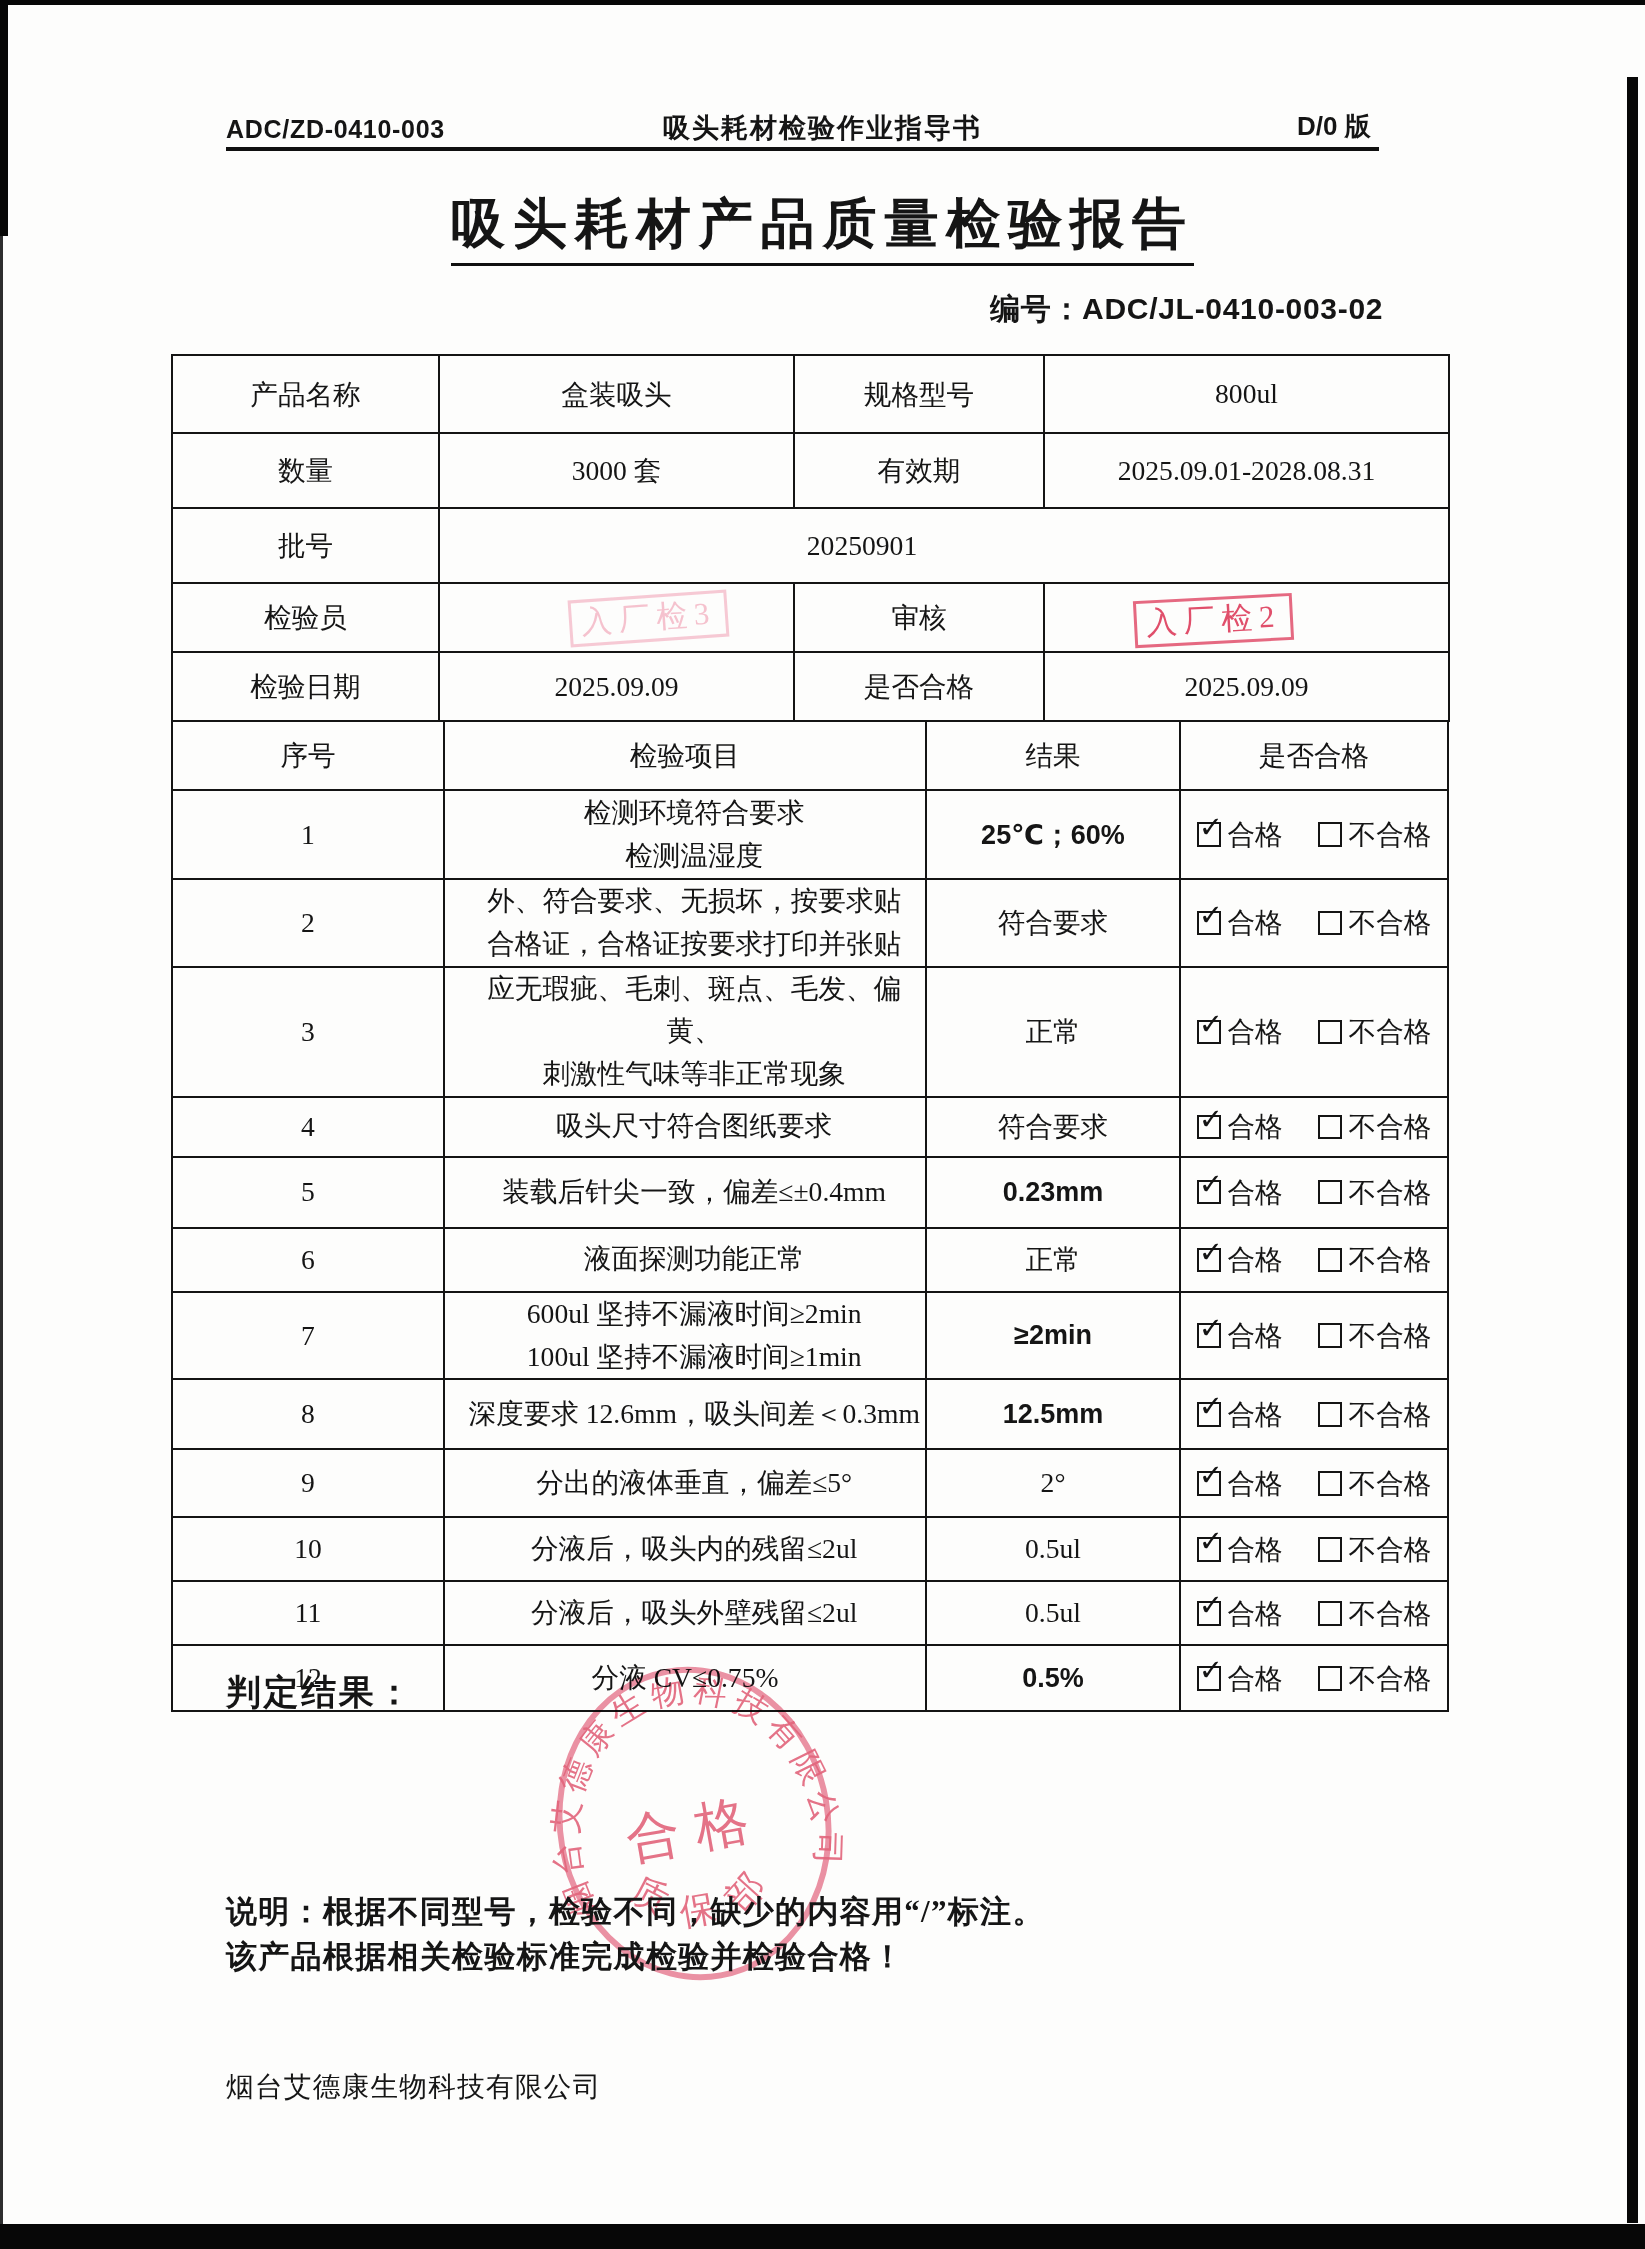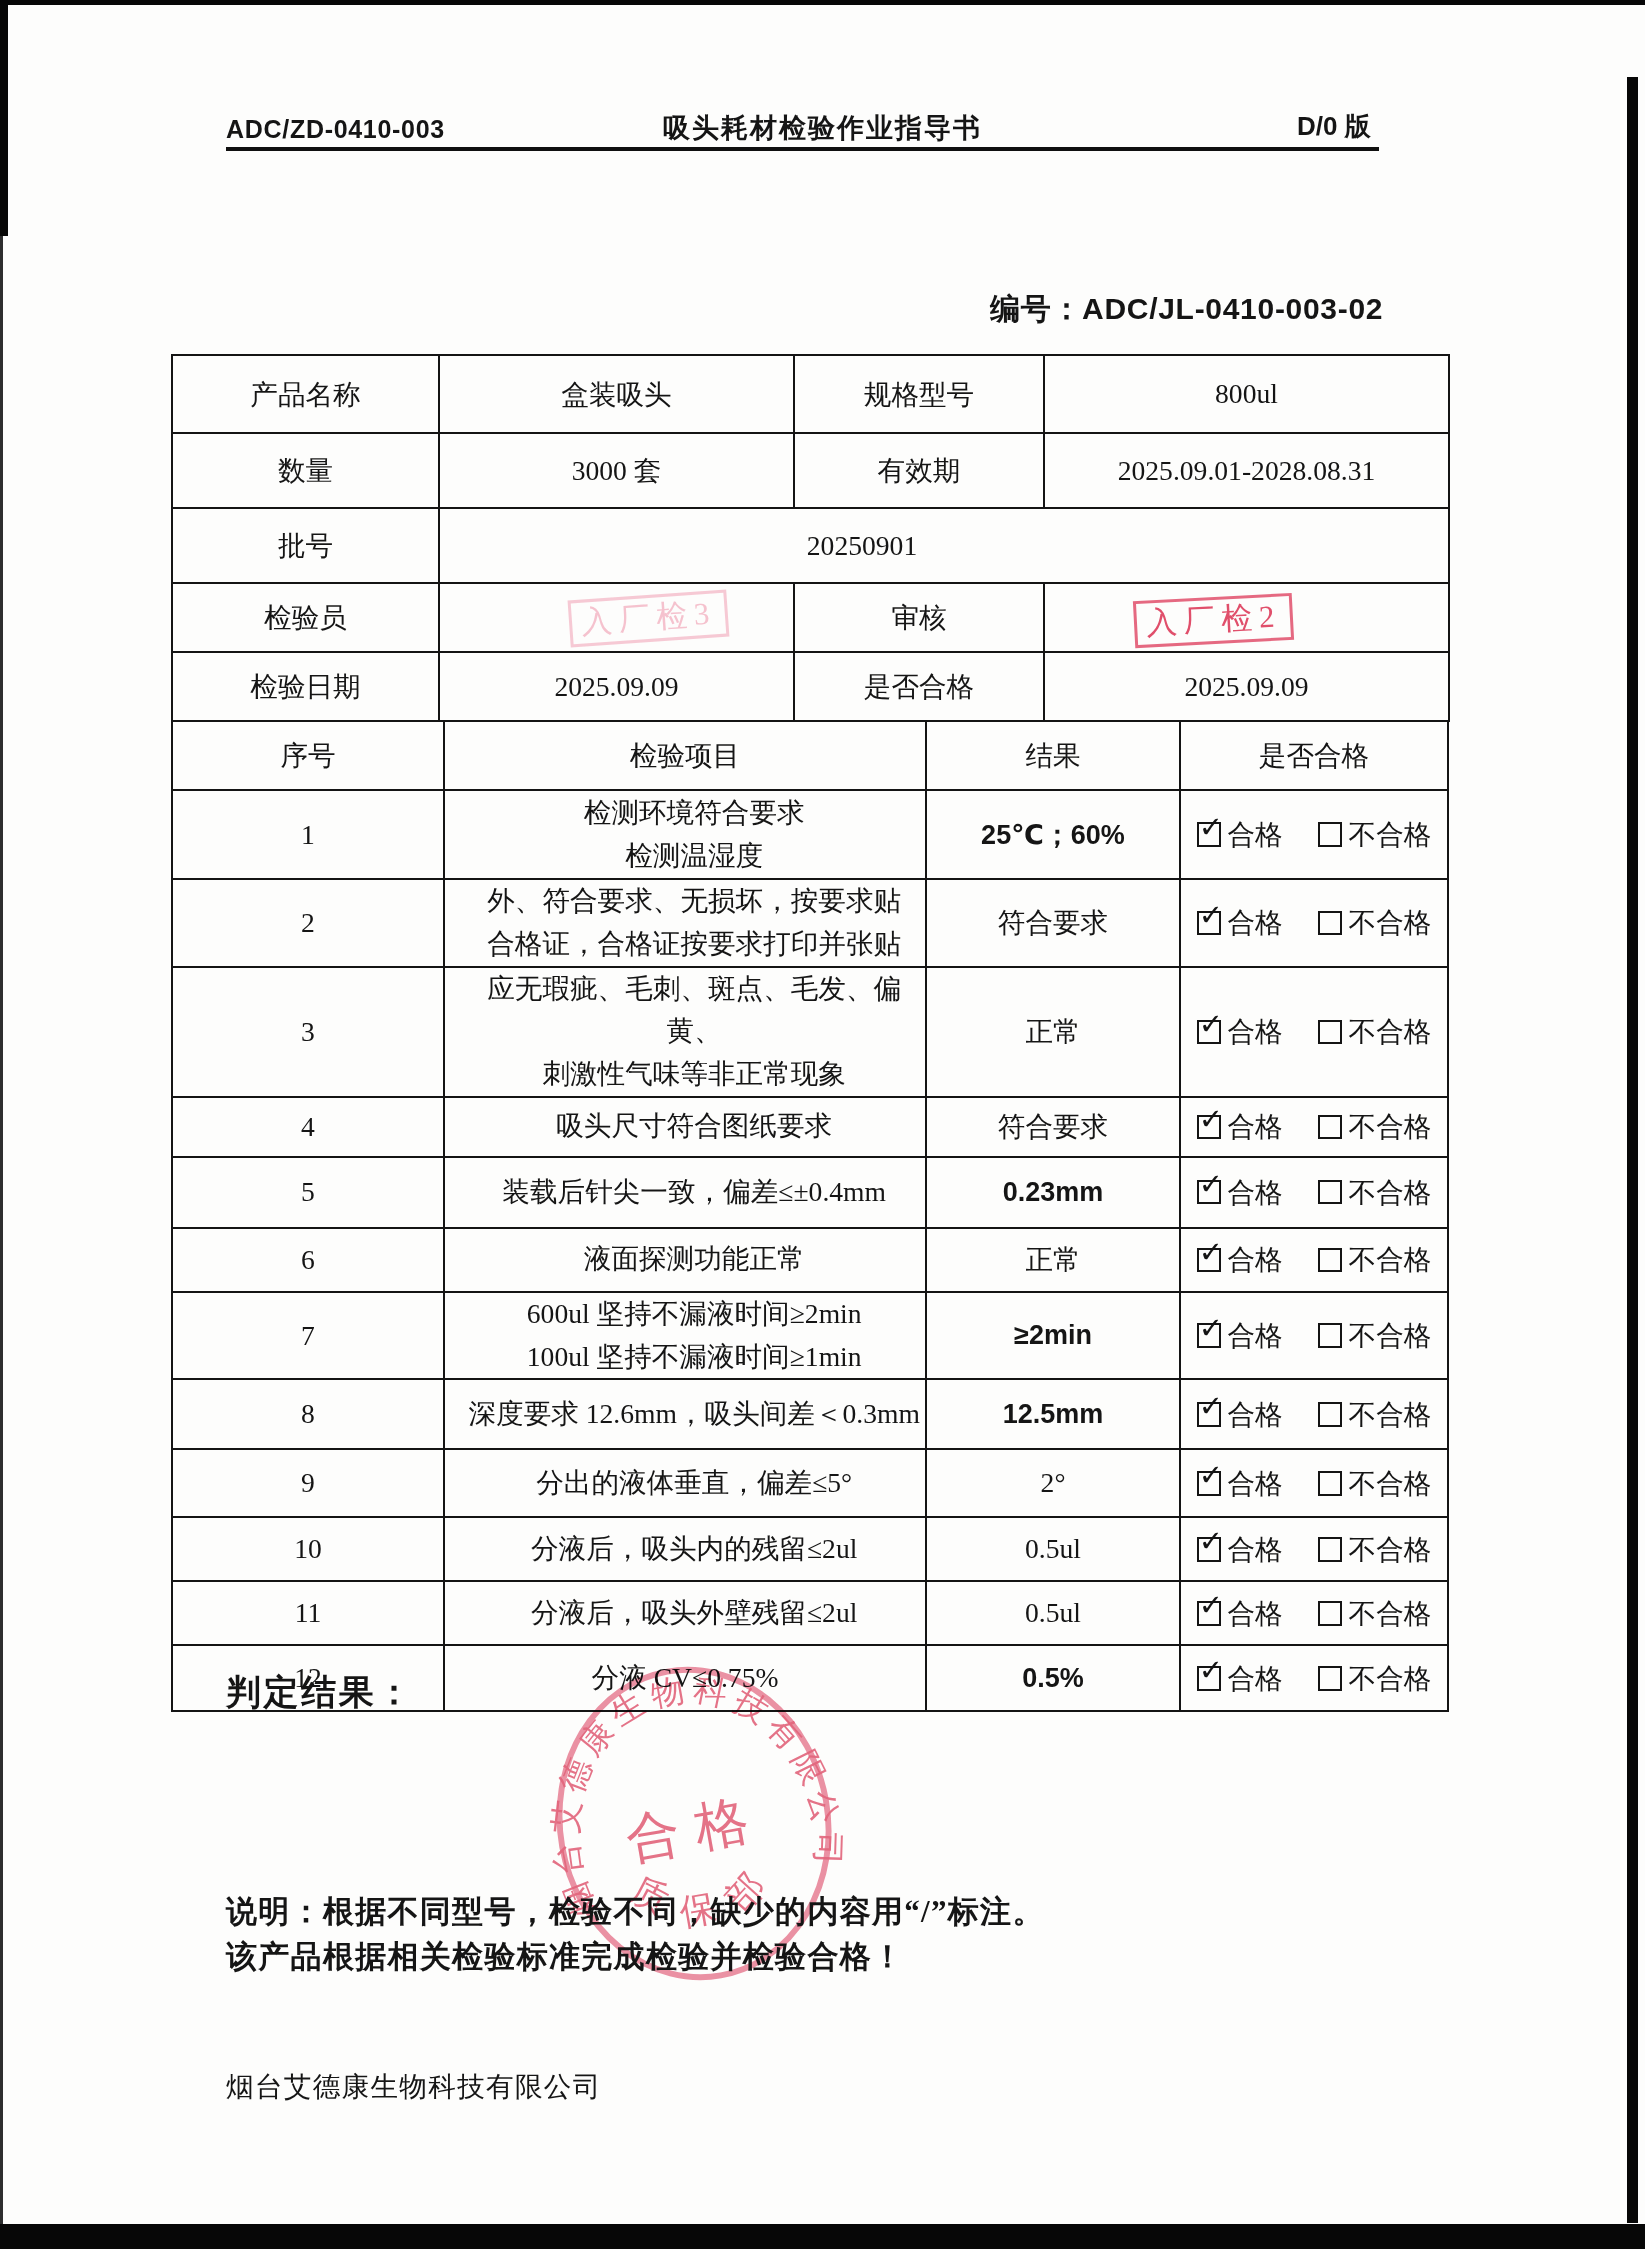--- a/index.html
+++ b/index.html
@@ -68,20 +68,21 @@
   <div class="edge left-line"></div>
   <div class="edge left-strip"></div>
   <div class="edge right-strip"></div>
   <div class="edge bottom"></div>
 
   <div class="hdr-left">ADC/ZD-0410-003</div>
   <div class="hdr-center">吸头耗材检验作业指导书</div>
   <div class="hdr-right">D/0 版</div>
   <div class="hdr-rule"></div>
 
+  <div class="title"><span>吸头耗材产品质量检验报告</span></div>
   <div class="report-no">
     <span>编号：</span><span class="num">ADC/JL-0410-003-02</span>
   </div>
 
   <div class="tables">
 
     <table class="info">
       <colgroup>
           <col style="width:267px">
           <col style="width:355px">

